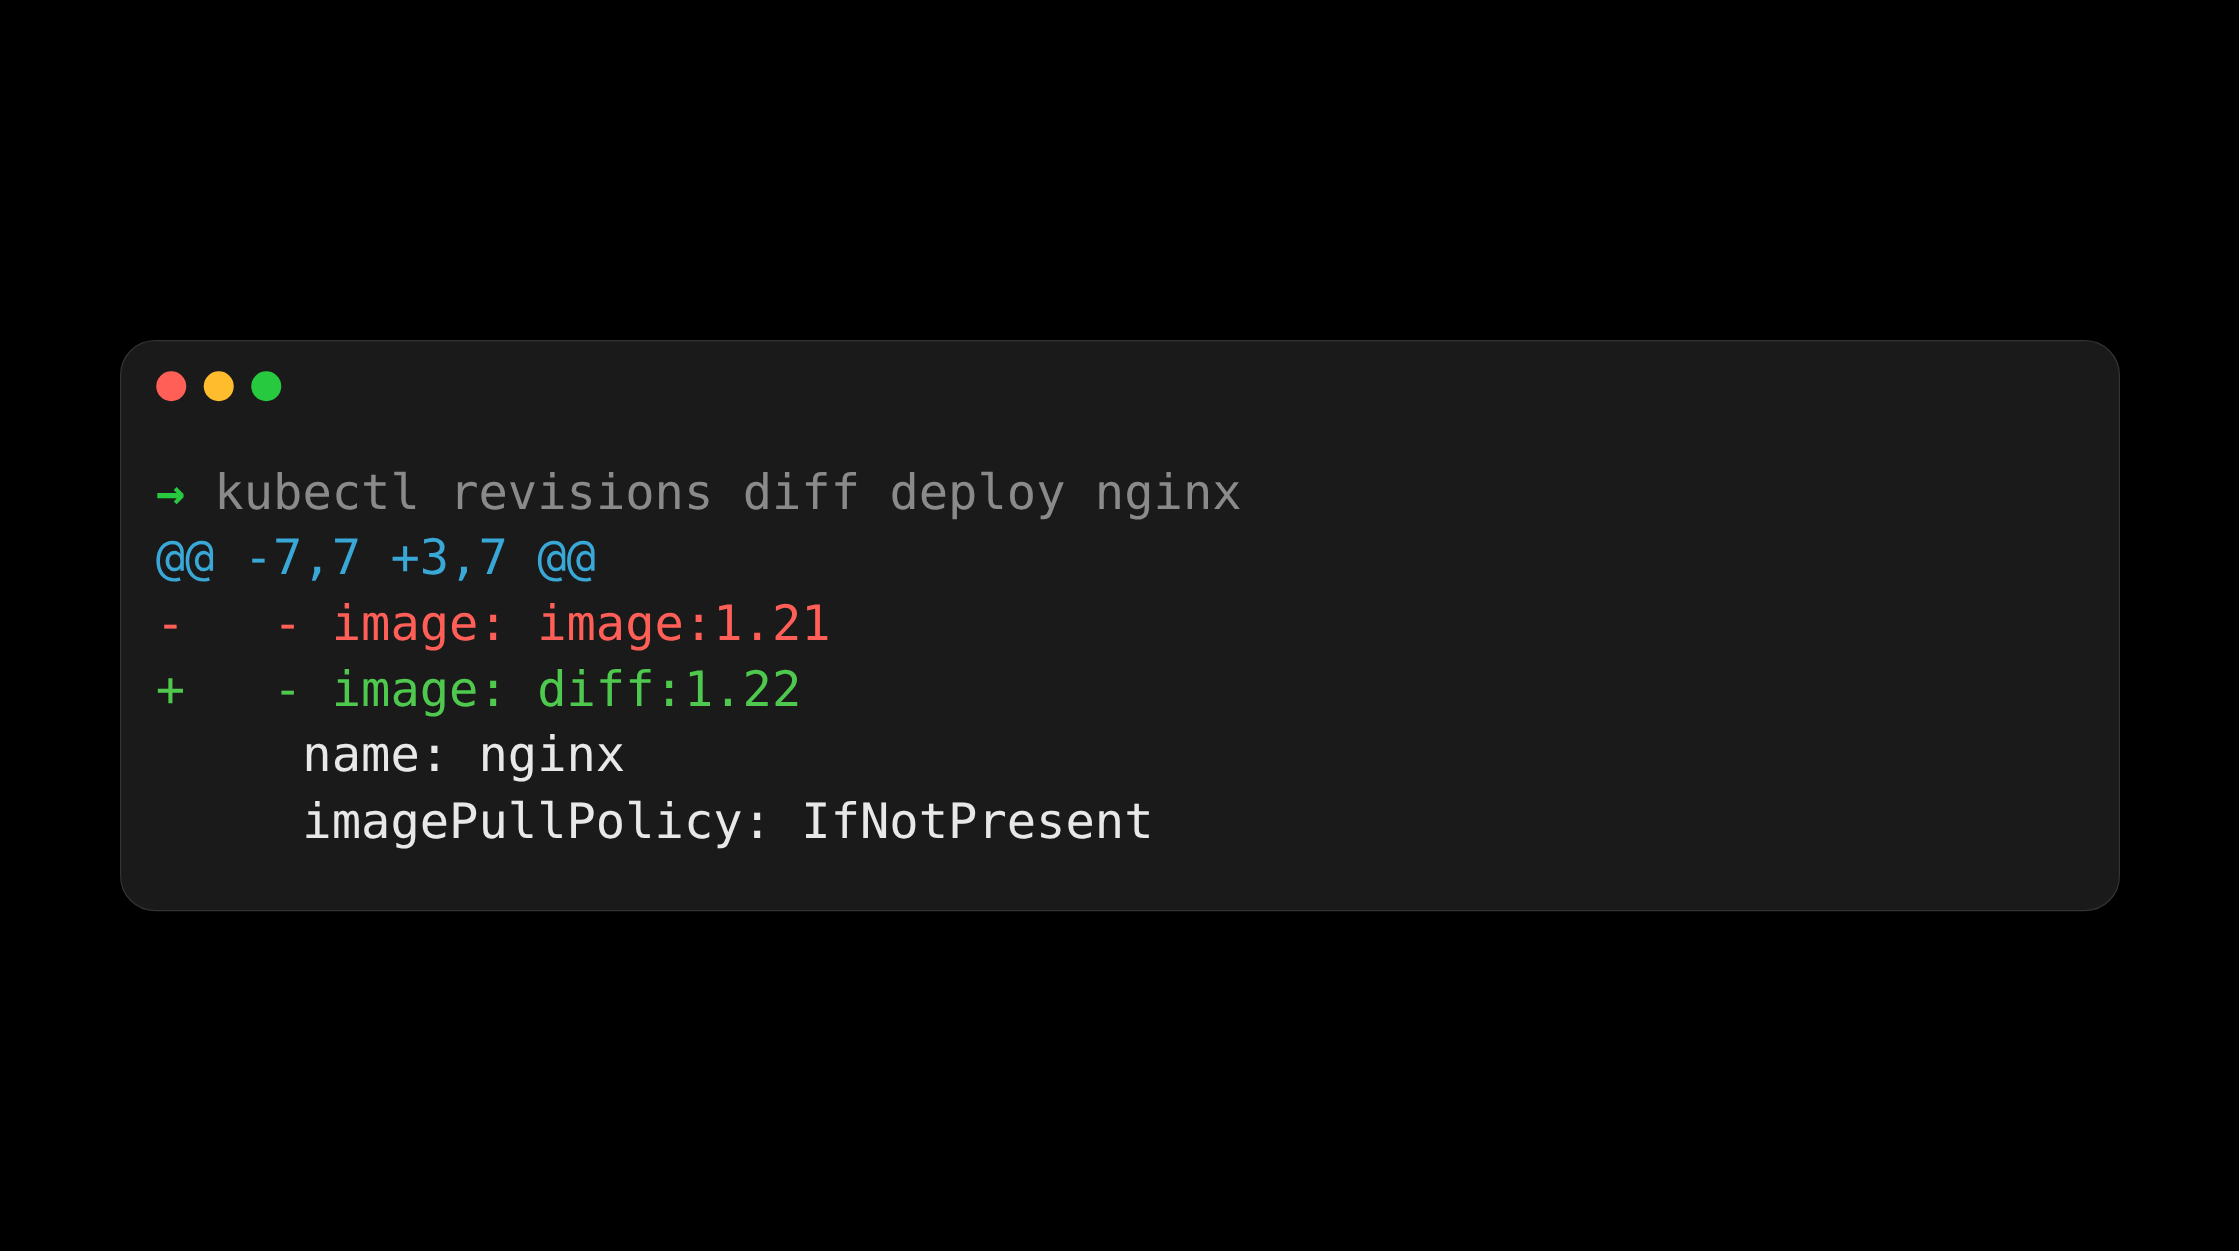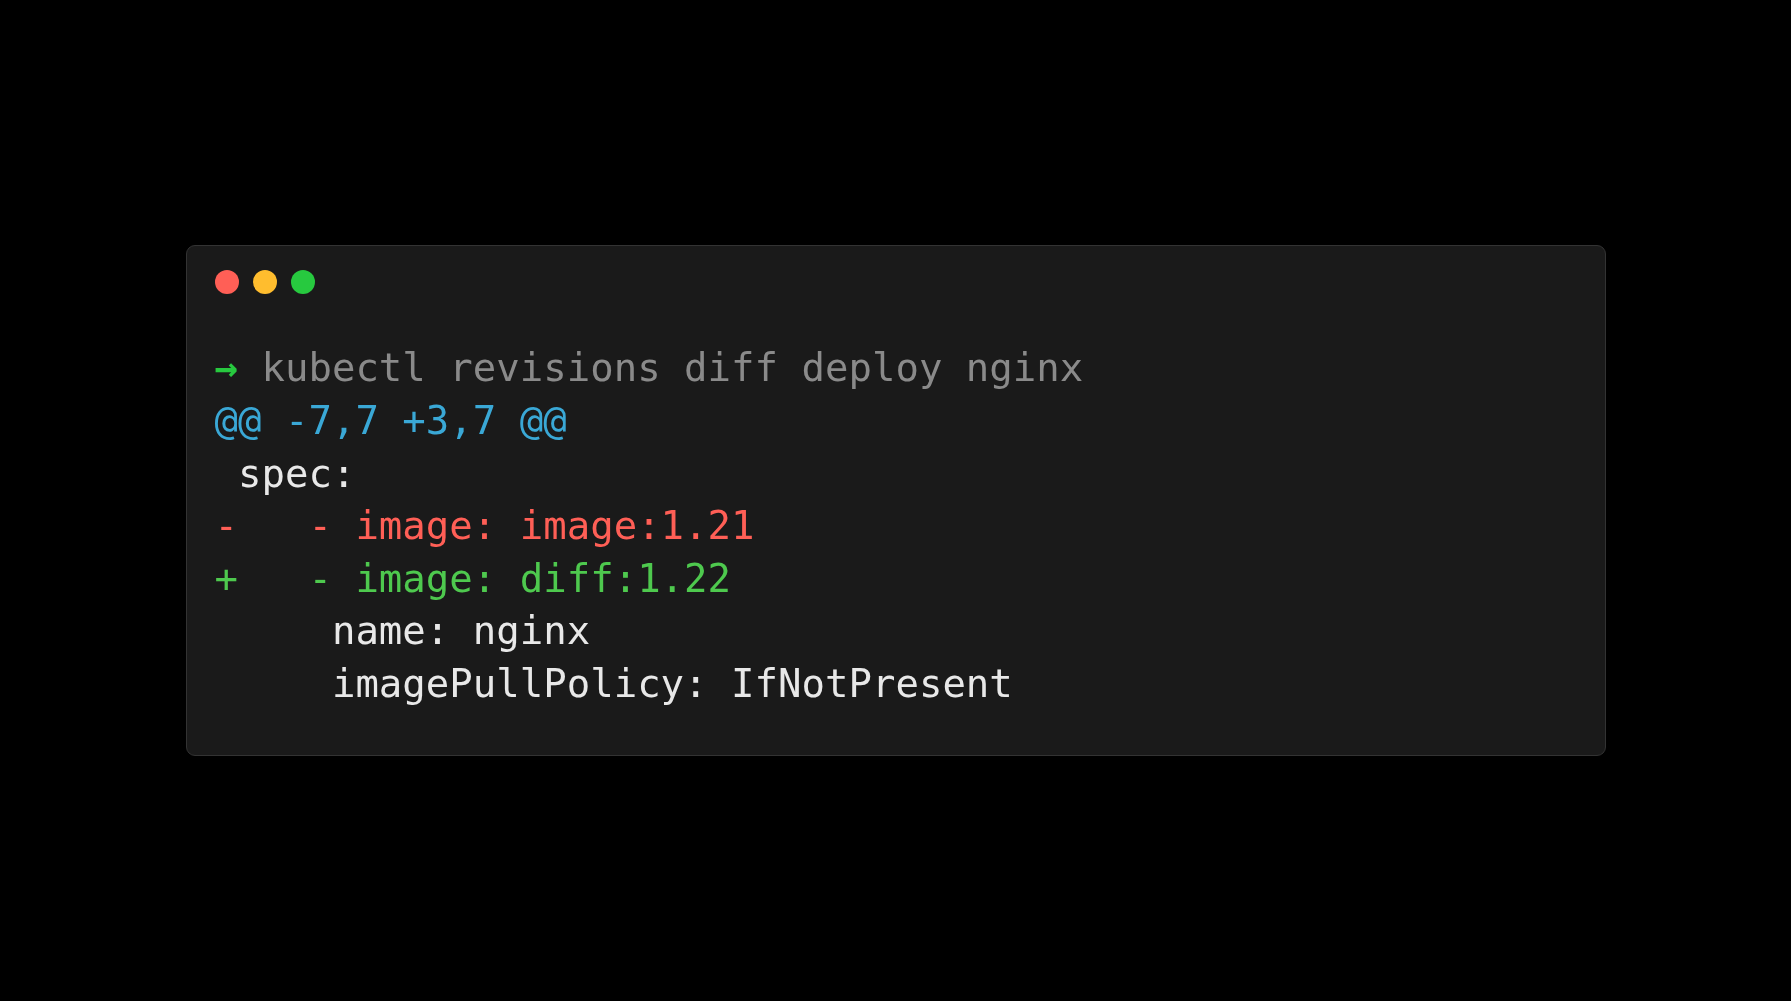--- a/index.html
+++ b/index.html
@@ -14,22 +14,22 @@
       height: 1001px;
       display: flex;
       align-items: center;
       justify-content: center;
       font-family: 'SF Mono', 'Monaco', 'Menlo', 'Consolas', monospace;
     }
     
     .terminal-window {
       background: #1a1a1a;
       border: 1px solid #333333;
-      border-radius: 9px;
-      width: 1420px;
+      border-radius: 28px;
+      width: 1600px;
       box-shadow: 0 20px 60px rgba(0, 0, 0, 0.8);
       overflow: hidden;
     }
     
     .titlebar {
       padding: 24px 28px 12px 28px;
       display: flex;
       gap: 14px;
     }
     
@@ -88,19 +88,18 @@
 
 <div class="terminal-window">
   <div class="titlebar">
     <div class="traffic-light red"></div>
     <div class="traffic-light yellow"></div>
     <div class="traffic-light green"></div>
   </div>
   <div class="terminal-content">
     <div class="terminal-line"><span class="prompt-arrow">→</span> <span class="command-text">kubectl revisions diff deploy nginx</span></div>
     <div class="terminal-line diff-hunk">@@ -7,7 +3,7 @@</div>
-    <div class="terminal-line"> spec:</div>
     <div class="terminal-line diff-removed">-   - image: image:1.21</div>
     <div class="terminal-line diff-added">+   - image: diff:1.22</div>
     <div class="terminal-line">     name: nginx</div>
     <div class="terminal-line">     imagePullPolicy: IfNotPresent</div>
   </div>
 </div>
 
 </body></html>

